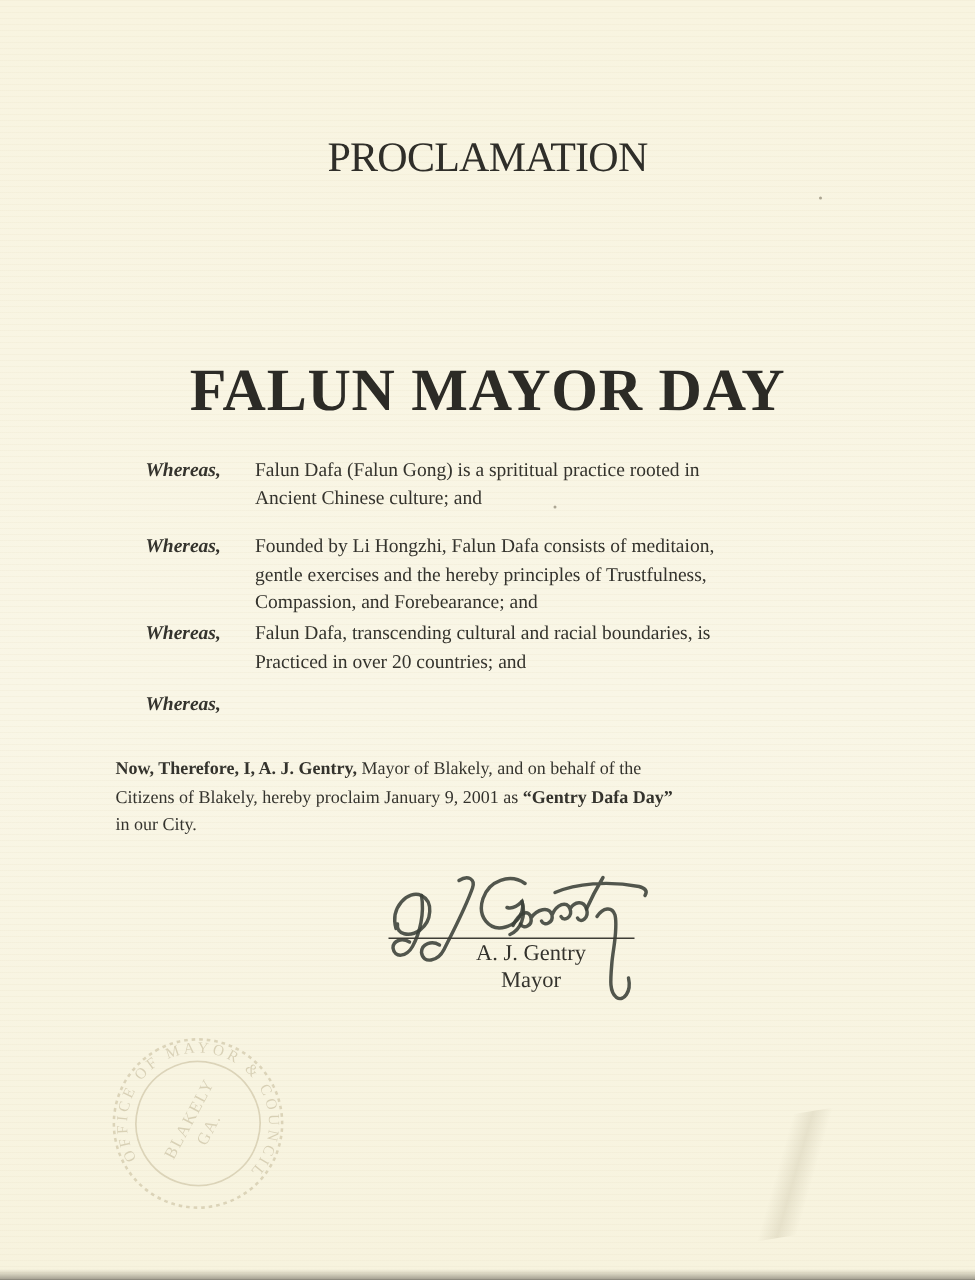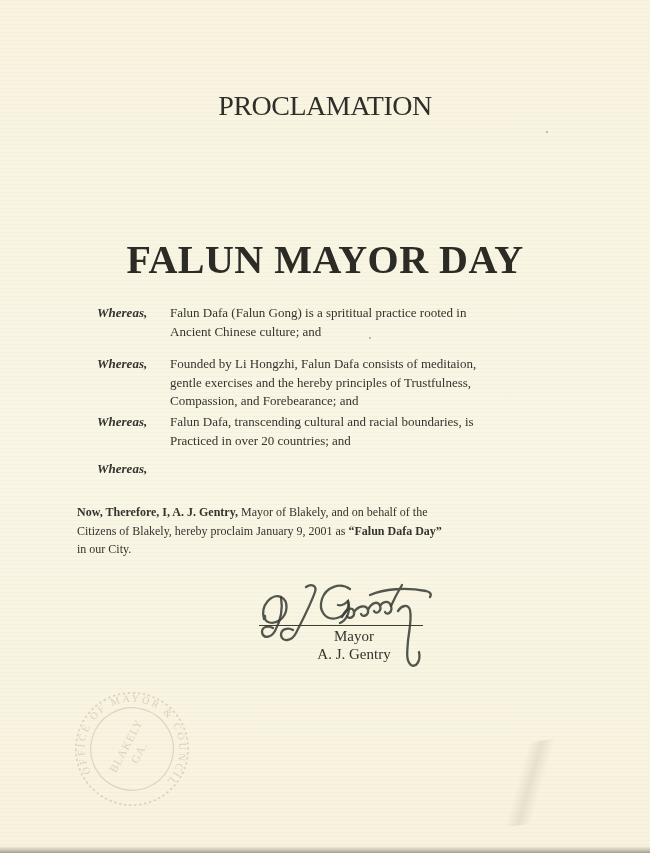--- a/index.html
+++ b/index.html
@@ -79,39 +79,39 @@
     <span class="wlabel">Whereas,</span>
     <span class="wtext">Falun Dafa, transcending cultural and racial boundaries, is
 Practiced in over 20 countries; and</span>
   </div>
 
   <div class="clause" style="top:460px">
     <span class="wlabel">Whereas,</span>
   </div>
 
   <p class="resolution"><b>Now, Therefore, I, A. J. Gentry,</b><span> Mayor of Blakely, and on behalf of the
-Citizens of Blakely, hereby proclaim January 9, 2001 as </span><b>“Falun Dafa Day”</b><span>
+Citizens of Blakely, hereby proclaim January 9, 2001 as </span><b>“Gentry Dafa Day”</b><span>
 in our City.</span></p>
 
   <svg class="autograph" viewBox="0 0 195 100" aria-hidden="true">
     <path d="M14,44 C10,30 22,18 31,22 C39,26 38,39 30,45 C23,50 14,48 15,41"></path>
     <path d="M31,22 C33,34 30,47 25,56 C21,63 13,64 12,57 C12,52 18,50 23,53"></path>
     <path d="M56,12 C62,8 67,11 65,17 C60,31 53,44 46,58 C42,66 32,68 31,60 C31,54 38,52 43,55"></path>
     <path d="M100,14 C90,7 76,12 72,24 C68,36 76,46 87,43 C95,41 100,33 98,26 C95,29 91,31 88,30"></path>
     <path d="M98,26 C101,36 97,45 90,48"></path>
     <path d="M92,42 C96,33 103,31 104,37 C105,42 99,45 97,41 M104,37 C108,31 116,29 118,35 C119,40 113,43 111,39 M118,35 C121,28 128,25 130,31 C132,36 126,40 124,36 M130,31 C133,26 139,25 141,31 C143,37 137,41 135,37"></path>
     <path d="M141,31 C145,22 149,15 152,10 M120,20 C134,14 155,12 176,16 C180,17 182,19 180,22"></path>
     <path d="M148,36 C152,30 158,29 160,35 C162,44 159,56 158,66 C157,78 156,86 161,90 C166,93 171,86 169,77"></path>
   </svg>
 
   <div class="sig-line"></div>
 
   <div class="sig-text">
+    <div>A. J. Gentry</div>
     <div>Mayor</div>
-    <div>A. J. Gentry</div>
   </div>
 
   <svg class="seal" viewBox="0 0 126 126" aria-hidden="true">
     <defs>
       <path id="sealArc" d="M63,15 A48,48 0 1 1 62.99,15" fill="none"></path>
     </defs>
     <g transform="rotate(-120 63 63)">
       <circle cx="63" cy="63" r="57" fill="none" stroke="#c6bb99" stroke-width="1.8" stroke-dasharray="2.5 2.6"></circle>
       <circle cx="63" cy="63" r="42" fill="none" stroke="#c6bb99" stroke-width="1.2"></circle>
       <text font-size="10.5" letter-spacing="2.4">

